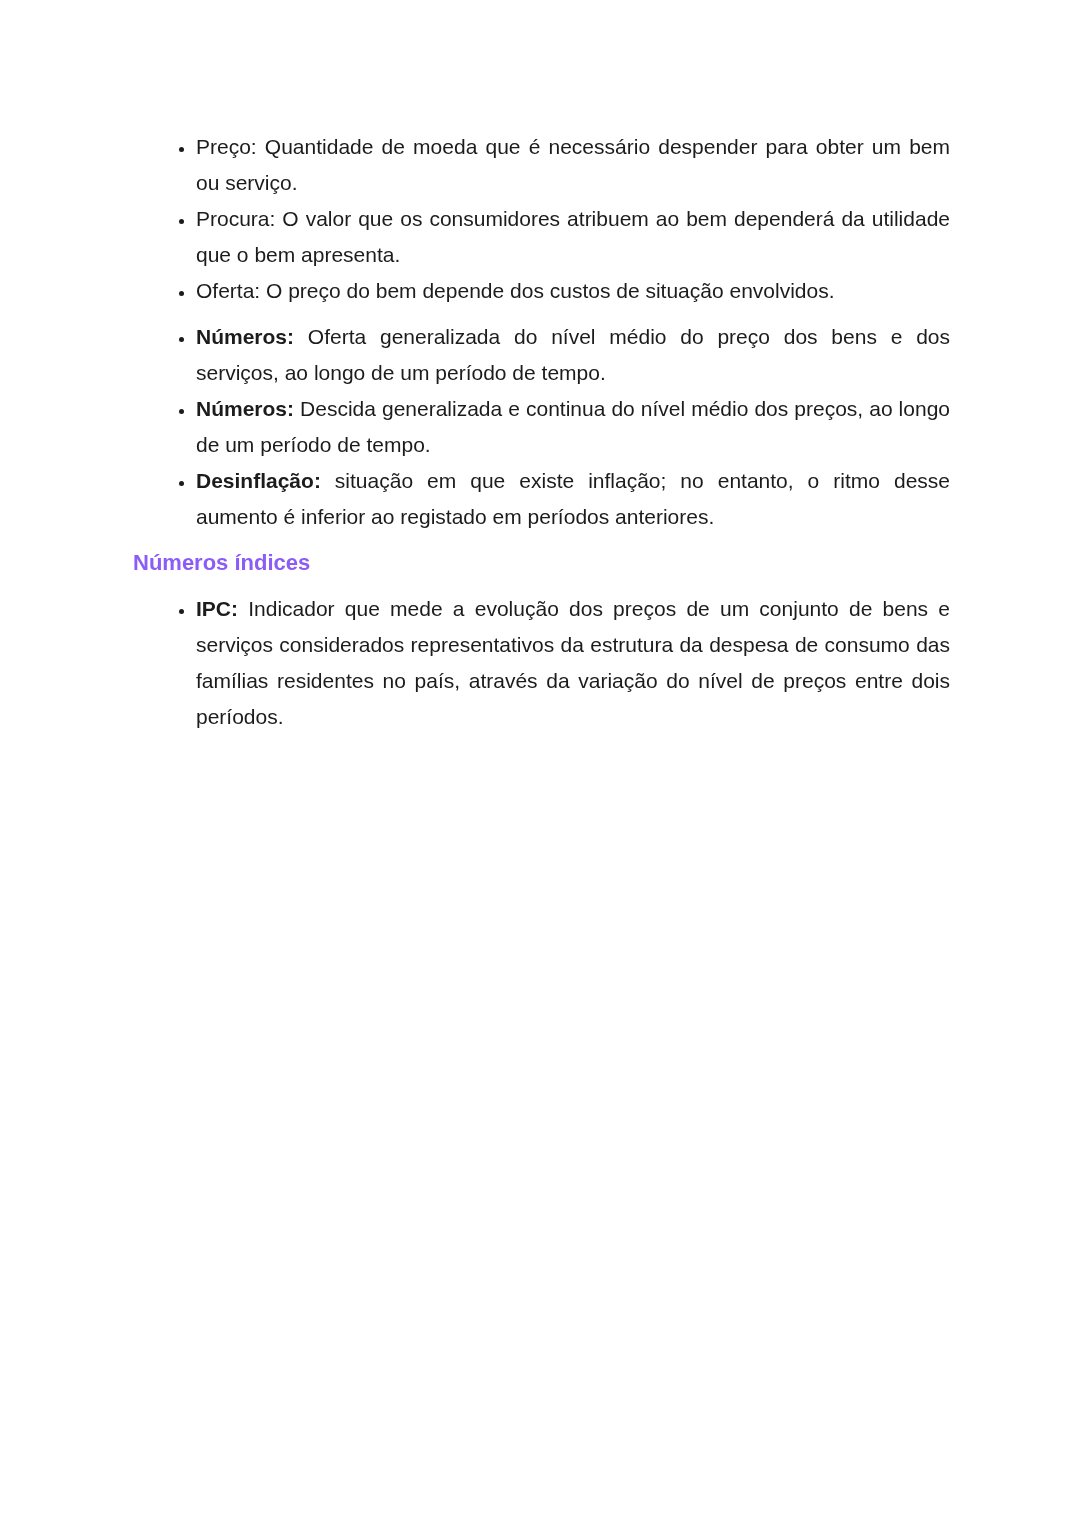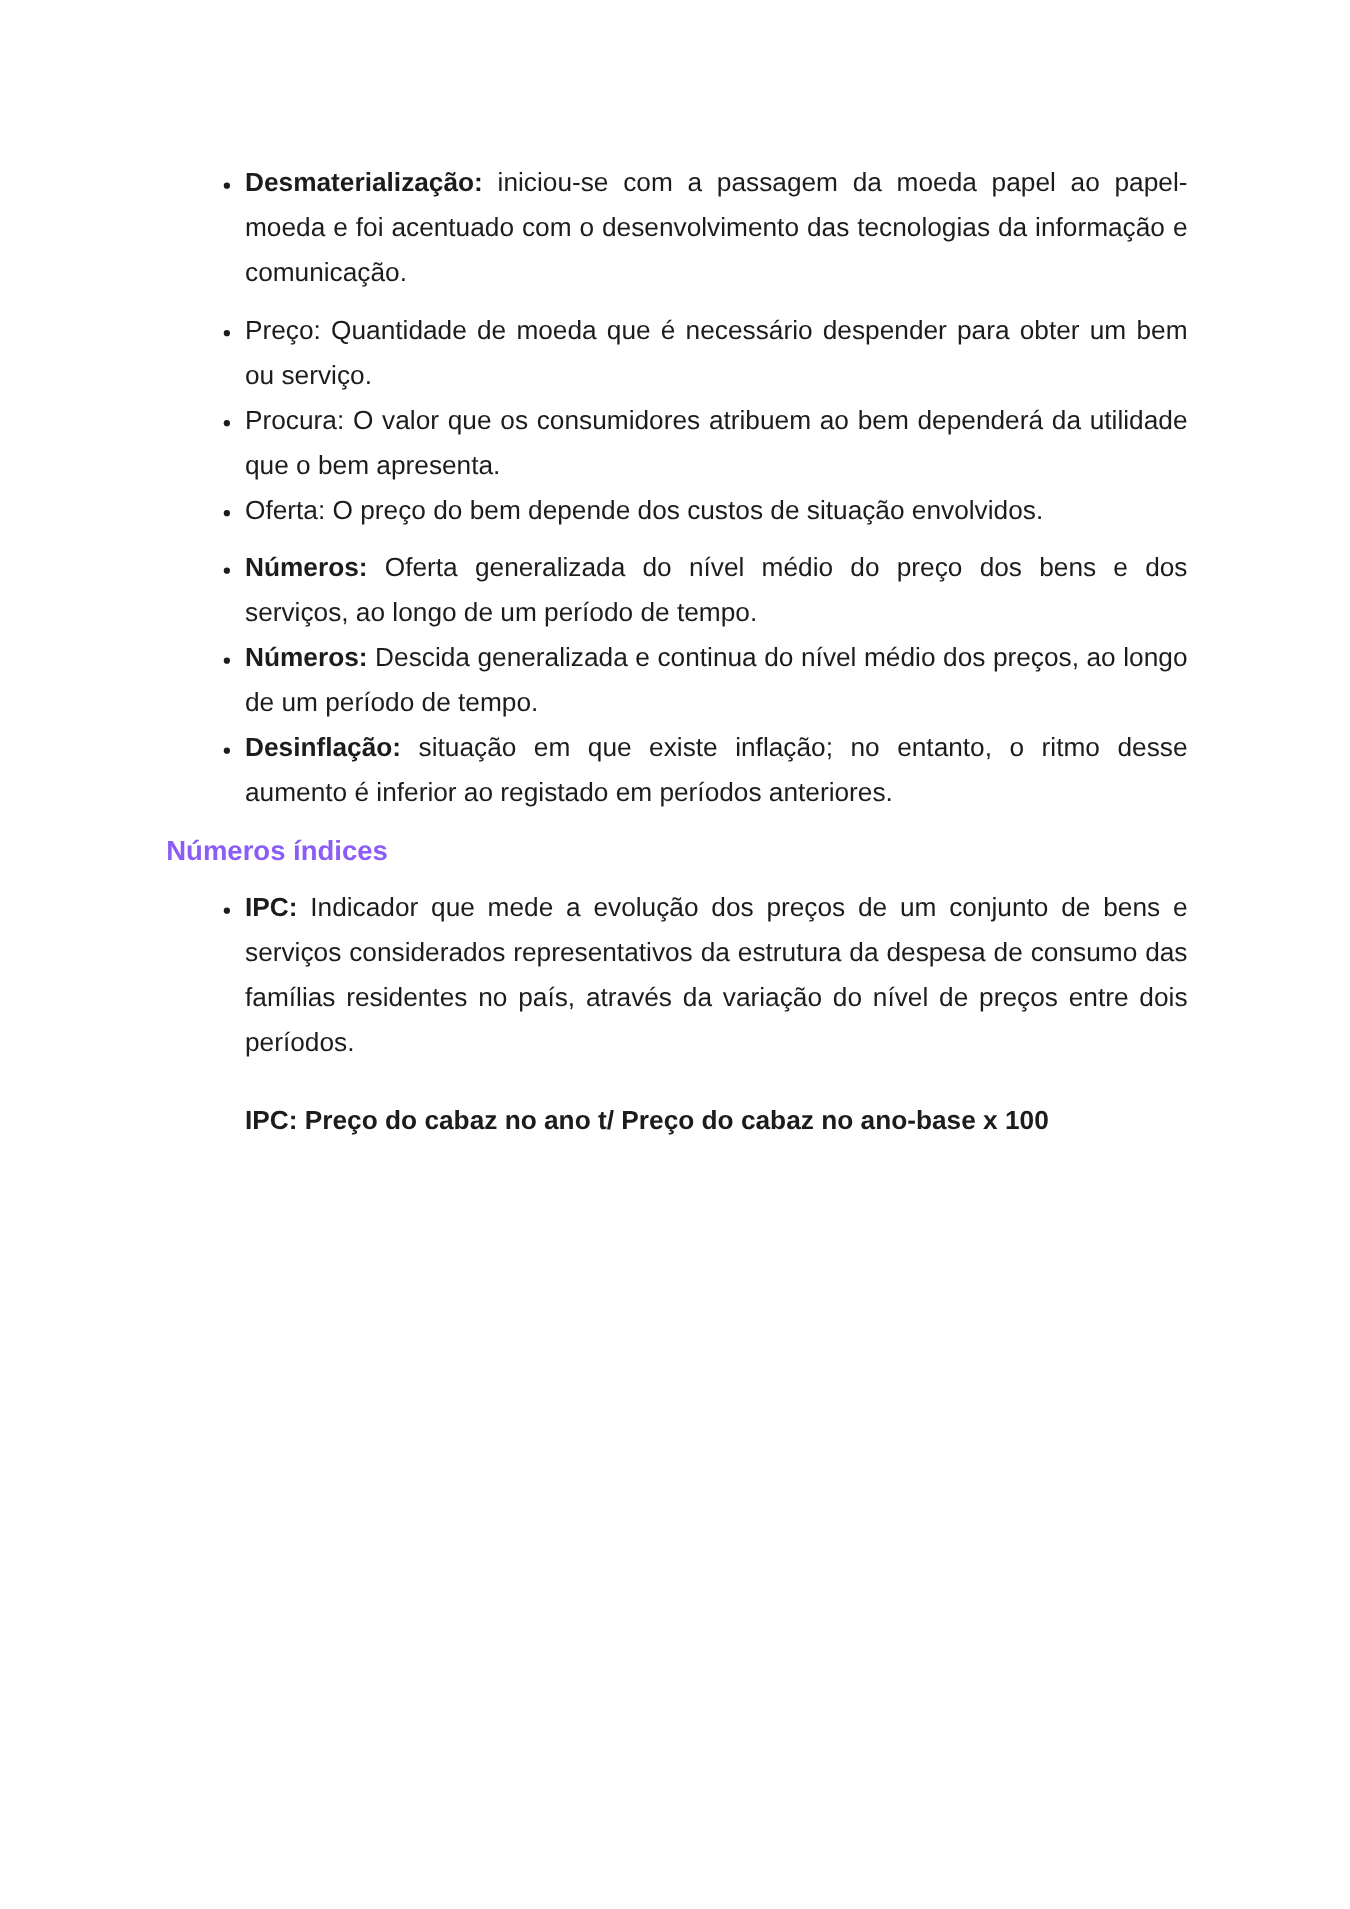--- a/index.html
+++ b/index.html
@@ -48,36 +48,32 @@
     margin: 26px 0 0 63px;
     font-weight: 700;
     text-align: left;
   }
 </style>
 </head>
 <body style="background: rgb(255, 255, 255);">
 
 <div class="page" style="color: rgb(28, 28, 28);">
 
-  <ul class="bullets">
-    <li><span class="term" data-bind="document.sections.0.items.0.bold">Desmaterialização:</span><span data-bind="document.sections.0.items.0.text"> iniciou-se com a passagem da moeda papel ao papel-moeda e foi acentuado com o desenvolvimento das tecnologias da informação e comunicação.</span></li>
-  </ul>
 
   <ul class="bullets">
     <li><span class="term" data-bind="document.sections.1.items.0.bold"></span><span data-bind="document.sections.1.items.0.text">Preço: Quantidade de moeda que é necessário despender para obter um bem ou serviço.</span></li>
     <li><span class="term" data-bind="document.sections.1.items.1.bold"></span><span data-bind="document.sections.1.items.1.text">Procura: O valor que os consumidores atribuem ao bem dependerá da utilidade que o bem apresenta.</span></li>
     <li><span class="term" data-bind="document.sections.1.items.2.bold"></span><span data-bind="document.sections.1.items.2.text">Oferta: O preço do bem depende dos custos de situação envolvidos.</span></li>
   </ul>
 
   <ul class="bullets">
     <li><span class="term" data-bind="document.sections.2.items.0.bold">Números:</span><span data-bind="document.sections.2.items.0.text"> Oferta generalizada do nível médio do preço dos bens e dos serviços, ao longo de um período de tempo.</span></li>
     <li><span class="term" data-bind="document.sections.2.items.1.bold">Números:</span><span data-bind="document.sections.2.items.1.text"> Descida generalizada e continua do nível médio dos preços, ao longo de um período de tempo.</span></li>
     <li><span class="term" data-bind="document.sections.2.items.2.bold">Desinflação:</span><span data-bind="document.sections.2.items.2.text"> situação em que existe inflação; no entanto, o ritmo desse aumento é inferior ao registado em períodos anteriores.</span></li>
   </ul>
 
   <h2 class="section-heading" data-bind="document.sections.3.heading" style="color: #8b5cf6;">Números índices</h2>
   <ul class="bullets">
     <li><span class="term" data-bind="document.sections.3.items.0.bold">IPC:</span><span data-bind="document.sections.3.items.0.text"> Indicador que mede a evolução dos preços de um conjunto de bens e serviços considerados representativos da estrutura da despesa de consumo das famílias residentes no país, através da variação do nível de preços entre dois períodos.</span></li>
   </ul>
 
-  <p class="formula" data-bind="document.sections.3.formula">IPC: Preço do cabaz no ano t/ Preço do cabaz no ano-base x 100</p>
 
 </div>
 
 </body></html>

